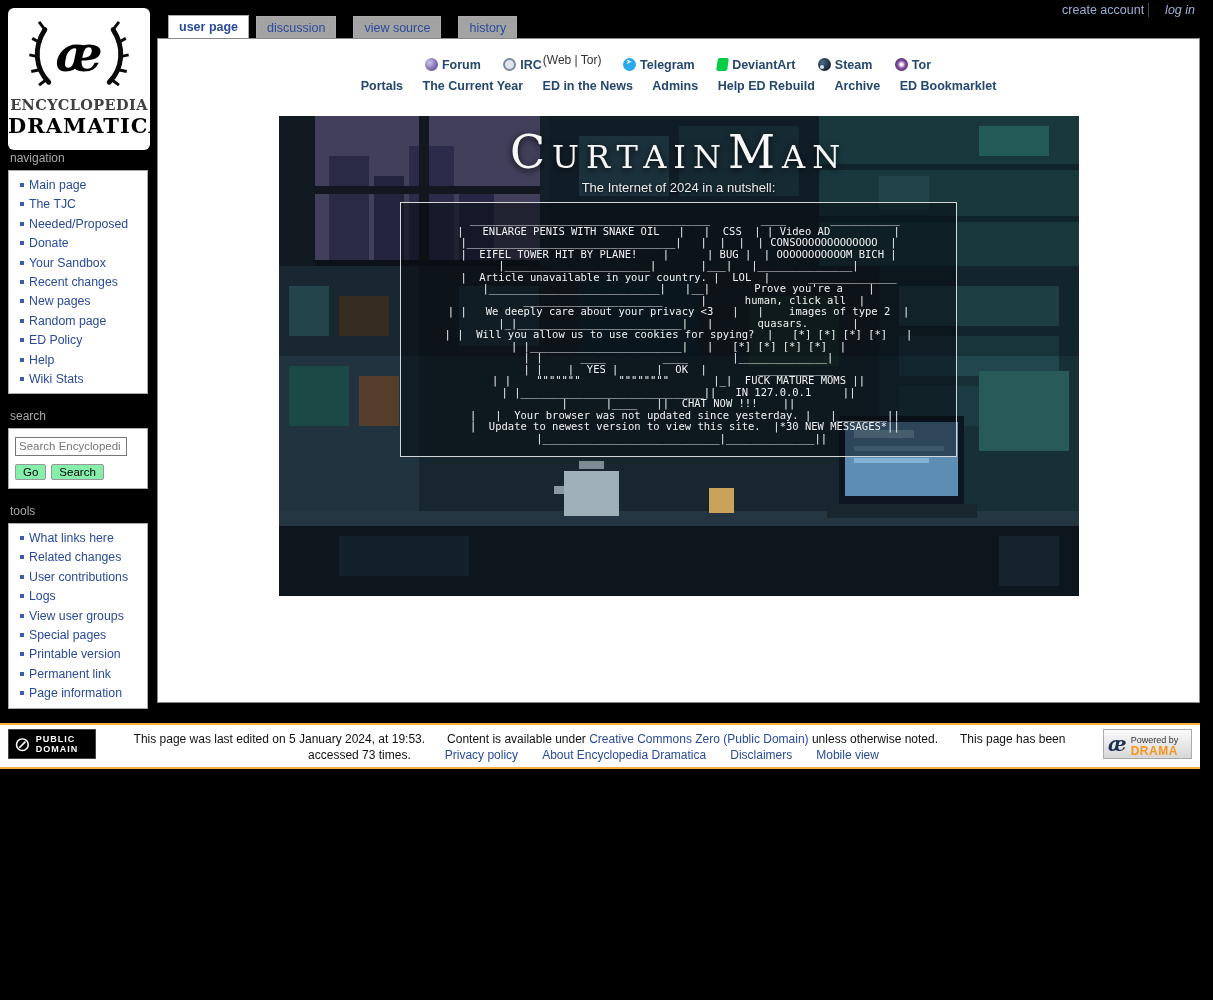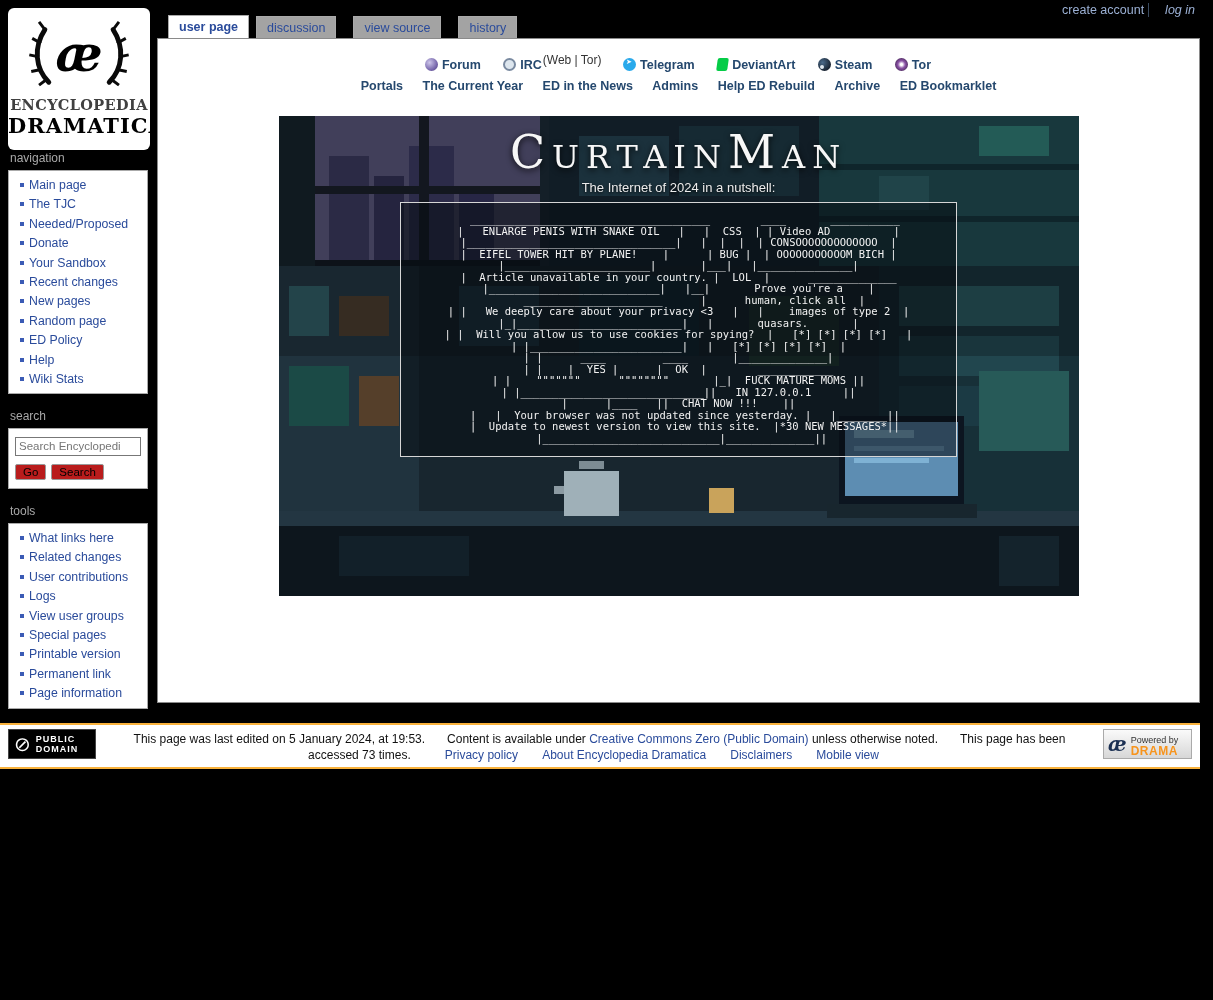--- a/index.html
+++ b/index.html
@@ -23,24 +23,24 @@
 
   
   .sidebar { position: absolute; left: 8px; top: 151px; width: 140px; }
   .side-label { color: #a8a8a8; font-size: 12px; margin: 0 0 5px 2px; }
   .side-box { background: #fff; border: 1px solid #aaa; padding: 4px 14px 5px 0; margin-bottom: 15px; }
   .side-list { list-style: none; }
   .side-item { padding: 1px 4px 1px 11px; line-height: 15.4px; white-space: nowrap; }
   .bullet { display: inline-block; width: 4px; height: 4px; background: #3b5bb5; margin: 0 5px 2px 0; }
   .side-link { color: #2a4b9b; font-size: 12.3px; }
   .search-box { background: #fff; border: 1px solid #aaa; padding: 7px 6px 8px 6px; margin-bottom: 15px; }
-  .search-input { width: 126px; height: 19px; border: 1px solid #777; font-size: 11.5px; padding: 1px 3px;
+  .search-input { width: 112px; height: 19px; border: 1px solid #777; font-size: 11.5px; padding: 1px 3px;
     font-family: "Liberation Sans", sans-serif; }
   .search-btns { margin-top: 6px; }
-  .search-btns button { background: #b91c1c; border: 1px solid #999; border-radius: 2px; font-size: 11.5px;
+  .search-btns button { background: #86efac; border: 1px solid #999; border-radius: 2px; font-size: 11.5px;
     padding: 1px 7px; margin-right: 5px; font-family: "Liberation Sans", sans-serif; cursor: pointer; }
 
   
   .tabs { position: absolute; left: 168px; top: 17px; height: 21px; display: flex; align-items: flex-end; z-index: 3; }
   .tab { font-size: 12.5px; padding: 4px 10px 3px 10px; border: 1px solid #aaa; border-bottom: none;
     background: #a3a3a3; color: #2a4b9b; cursor: pointer; white-space: nowrap; }
   .tab.norm { margin-left: 7px; }
   .tab.spaced { margin-left: 17px; }
   .tab.active { background: #fff; font-weight: bold; position: relative; padding-bottom: 4px; }
 

